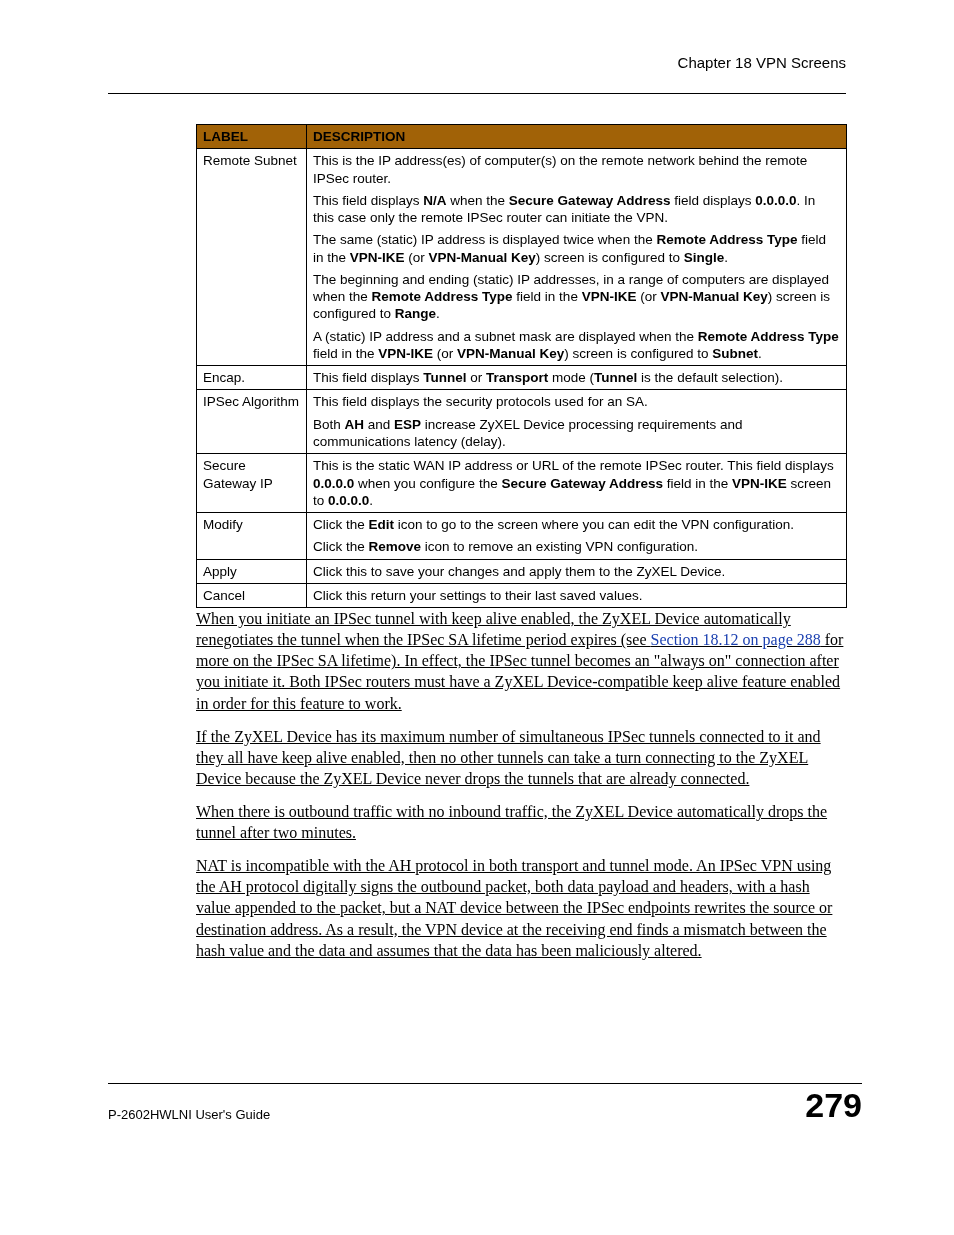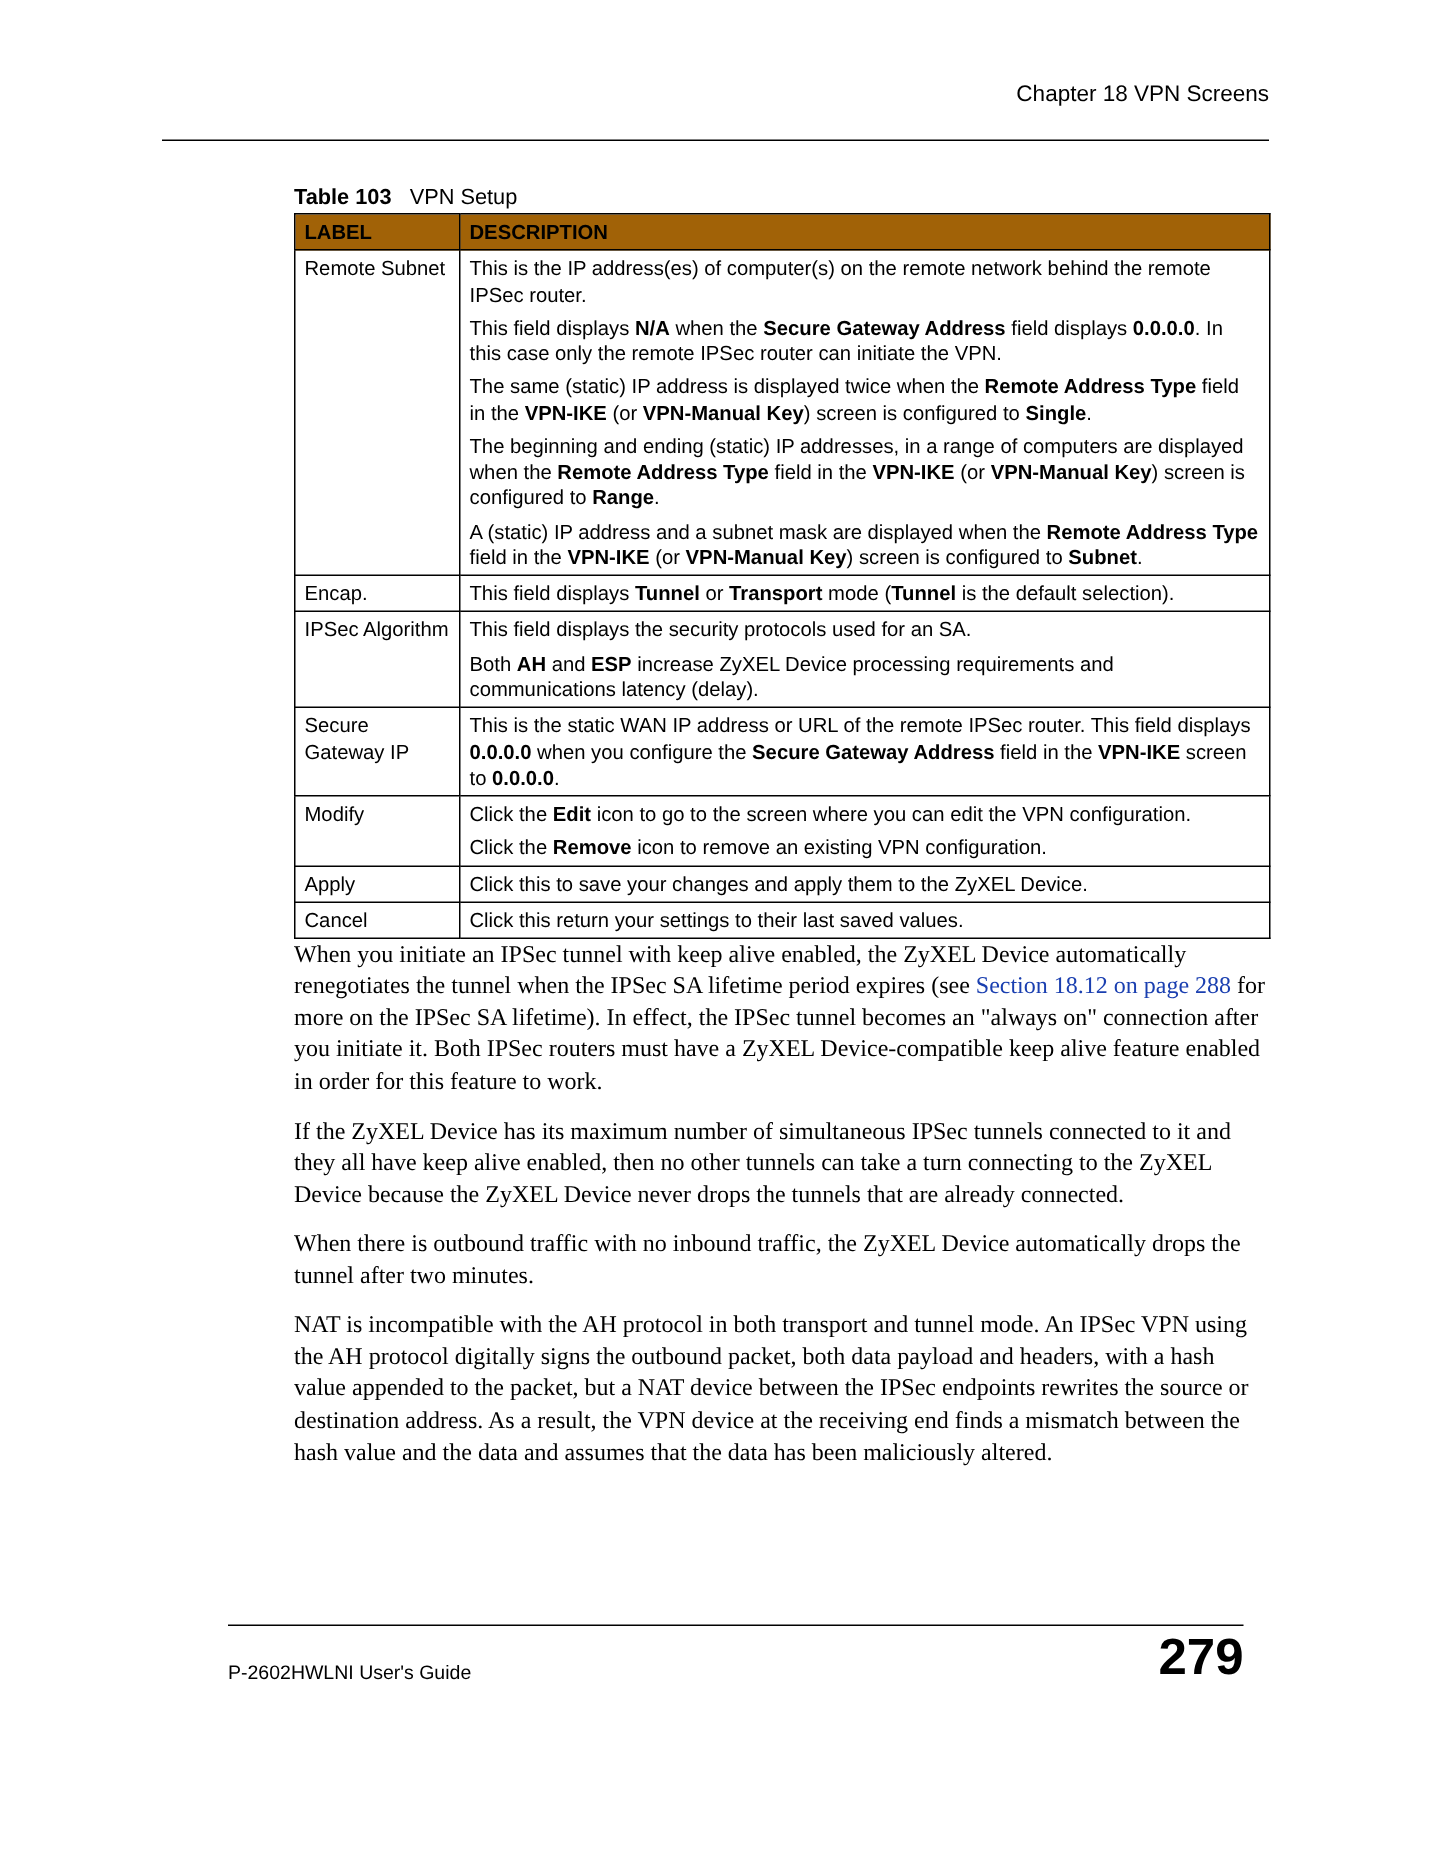--- a/index.html
+++ b/index.html
@@ -58,34 +58,33 @@
   }
   table.vpn td p {
     margin: 0 0 5px 0;
   }
   table.vpn td p:last-child { margin-bottom: 0; }
   .body-text {
     margin-left: 88px;
     font-size: 16px;
     line-height: 1.32;
   }
-  .body-text p { margin: 0 0 12px 0; }
+  .body-text p { margin: 0 0 12px 0; text-decoration: underline; }
   h2.sect {
     font-family: Arial, Helvetica, sans-serif;
     font-weight: bold;
     font-size: 23px;
     margin: 34px 0 14px 0;
   }
   a.xref { color: #1a3fb0; text-decoration: none; }
   .footer {
     position: absolute;
     left: 108px;
-    right: 125px;
+    right: 92px;
     bottom: 40px;
-    margin-left: 44px;
   }
   .footer-rule {
     border-top: 1px solid #000;
     margin-bottom: 4px;
   }
   .footer-row {
     display: flex;
     justify-content: space-between;
     align-items: flex-end;
   }
@@ -103,23 +102,20 @@
 </style>
 </head>
 <body>
 
 <div class="page">
 
   <div class="running-head">Chapter 18 VPN Screens</div>
   <div class="rule-top"></div>
 
   <div class="table-area">
-    <div class="table-caption">
-      <span class="tbl-num">Table 103</span>&nbsp;&nbsp;&nbsp;<span>VPN Setup</span>
-    </div>
     <table class="vpn">
       <colgroup>
           <col class="c1">
           <col class="c2">
         </colgroup>
       <thead>
         <tr>
           <th>LABEL</th>
           <th>DESCRIPTION</th>
         </tr>

